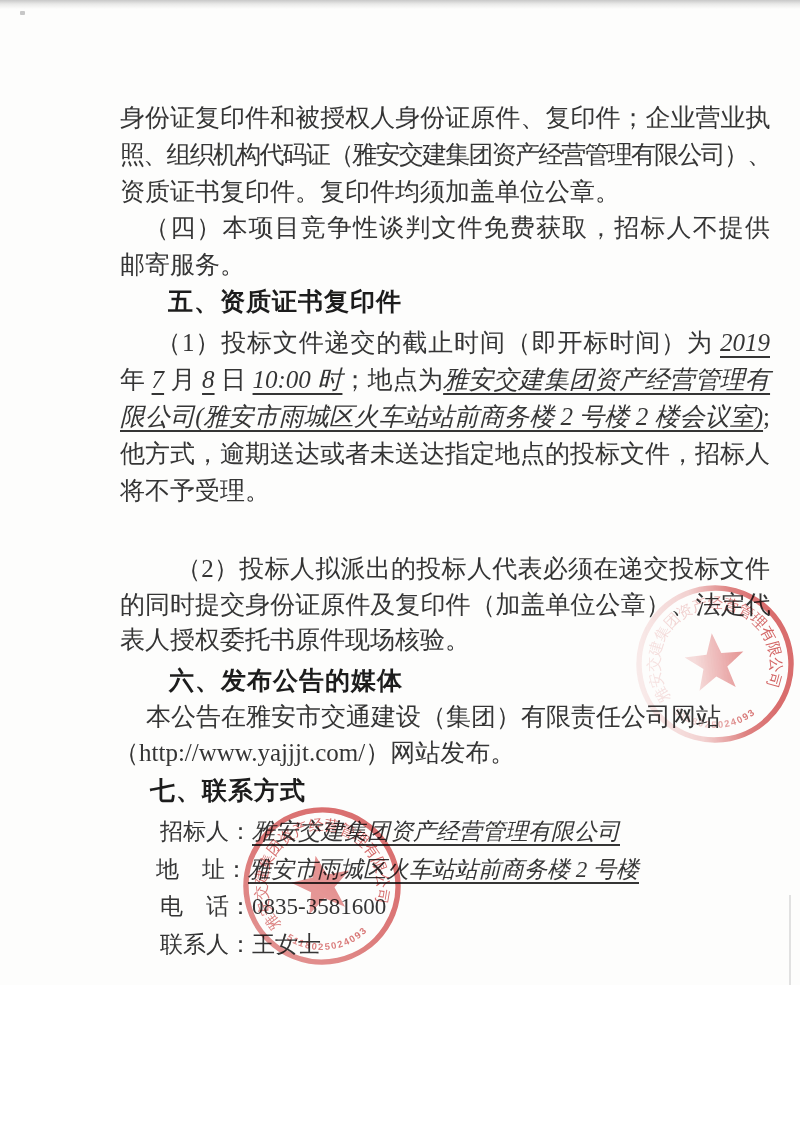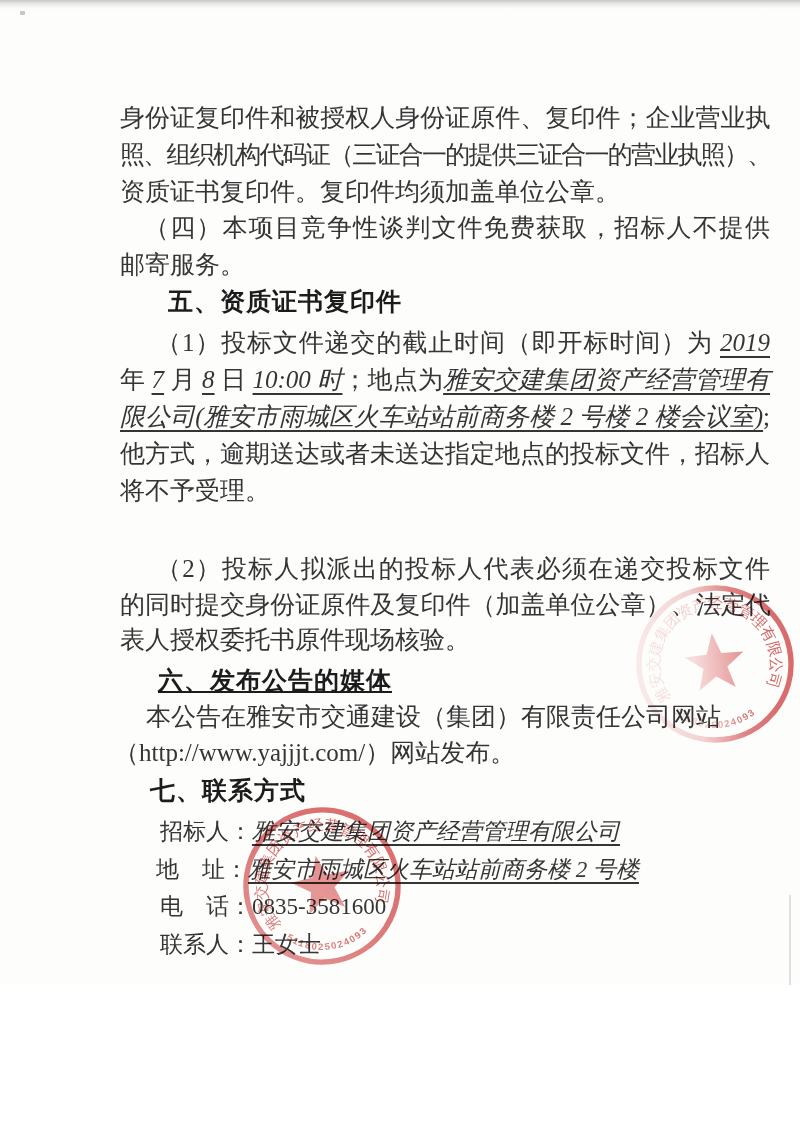--- a/index.html
+++ b/index.html
@@ -60,42 +60,42 @@
 
 <div class="page">
 
   <div class="scan-top"></div>
   <div class="scan-speck"></div>
   <div class="scan-right"></div>
 
   <div class="doc">
       <div class="block body" style="top: 100px; line-height: 36.8px;">
         <div class="line just" style="letter-spacing: -0.6px;"><span>身份证复印件和被授权人身份证原件、复印件；企业营业执</span></div>
-        <div class="line just" style="letter-spacing: -2.2px;"><span>照、组织机构代码证（三证合一的提供三证合一的营业执照）、</span></div>
+        <div class="line just" style="letter-spacing: -2.2px;"><span>照、组织机构代码证（雅安交建集团资产经营管理有限公司）、</span></div>
         <div class="line"><span>资质证书复印件。复印件均须加盖单位公章。</span></div>
         <div class="line just" style="margin-left: 24px;"><span>（四）本项目竞争性谈判文件免费获取，招标人不提供</span></div>
         <div class="line"><span>邮寄服务。</span></div>
       </div>
       <div class="block heading" style="top: 283px;">
         <div class="line" style="margin-left: 48px;"><span>五、资质证书复印件</span></div>
       </div>
       <div class="block body" style="top: 324px; line-height: 37px;">
         <div class="line just" style="margin-left: 36px;"><span>（1）投标文件递交的截止时间（即开标时间）为 </span><span class="u">2019</span></div>
         <div class="line just"><span>年 </span><span class="u">7</span><span> 月 </span><span class="u">8</span><span> 日 </span><span class="u">10:00 时</span><span>；地点为</span><span class="u">雅安交建集团资产经营管理有</span></div>
         <div class="line just"><span class="u">限公司(雅安市雨城区火车站站前商务楼 2 号楼 2 楼会议室)</span><span>;</span></div>
         <div class="line just"><span>他方式，逾期送达或者未送达指定地点的投标文件，招标人</span></div>
         <div class="line"><span>将不予受理。</span></div>
       </div>
       <div class="block body" style="top: 551px; line-height: 35.5px;">
-        <div class="line just" style="margin-left: 36px;"><span>（2）投标人拟派出的投标人代表必须在递交投标文件</span></div>
+        <div class="line just" style="margin-left: 56px;"><span>（2）投标人拟派出的投标人代表必须在递交投标文件</span></div>
         <div class="line just" style="letter-spacing: -0.8px;"><span>的同时提交身份证原件及复印件（加盖单位公章）、法定代</span></div>
         <div class="line"><span>表人授权委托书原件现场核验。</span></div>
       </div>
       <div class="block heading" style="top: 662px;">
-        <div class="line" style="margin-left: 38px; text-decoration: underline;"><span>六、发布公告的媒体</span></div>
+        <div class="line" style="margin-left: 49px;"><span>六、发布公告的媒体</span></div>
       </div>
       <div class="block body" style="top: 699px; line-height: 36px;">
         <div class="line" style="margin-left: 26px;"><span>本公告在雅安市交通建设（集团）有限责任公司网站</span></div>
         <div class="line" style="margin-left: -6px;"><span>（http://www.yajjjt.com/）网站发布。</span></div>
       </div>
       <div class="block heading" style="top: 772px;">
         <div class="line" style="margin-left: 30px;"><span>七、联系方式</span></div>
       </div>
       <div class="block contact" style="top: 813px; line-height: 37.5px;">
         <div class="line" style="margin-left: 40px;"><span>招标人：</span><span class="u">雅安交建集团资产经营管理有限公司</span></div>

